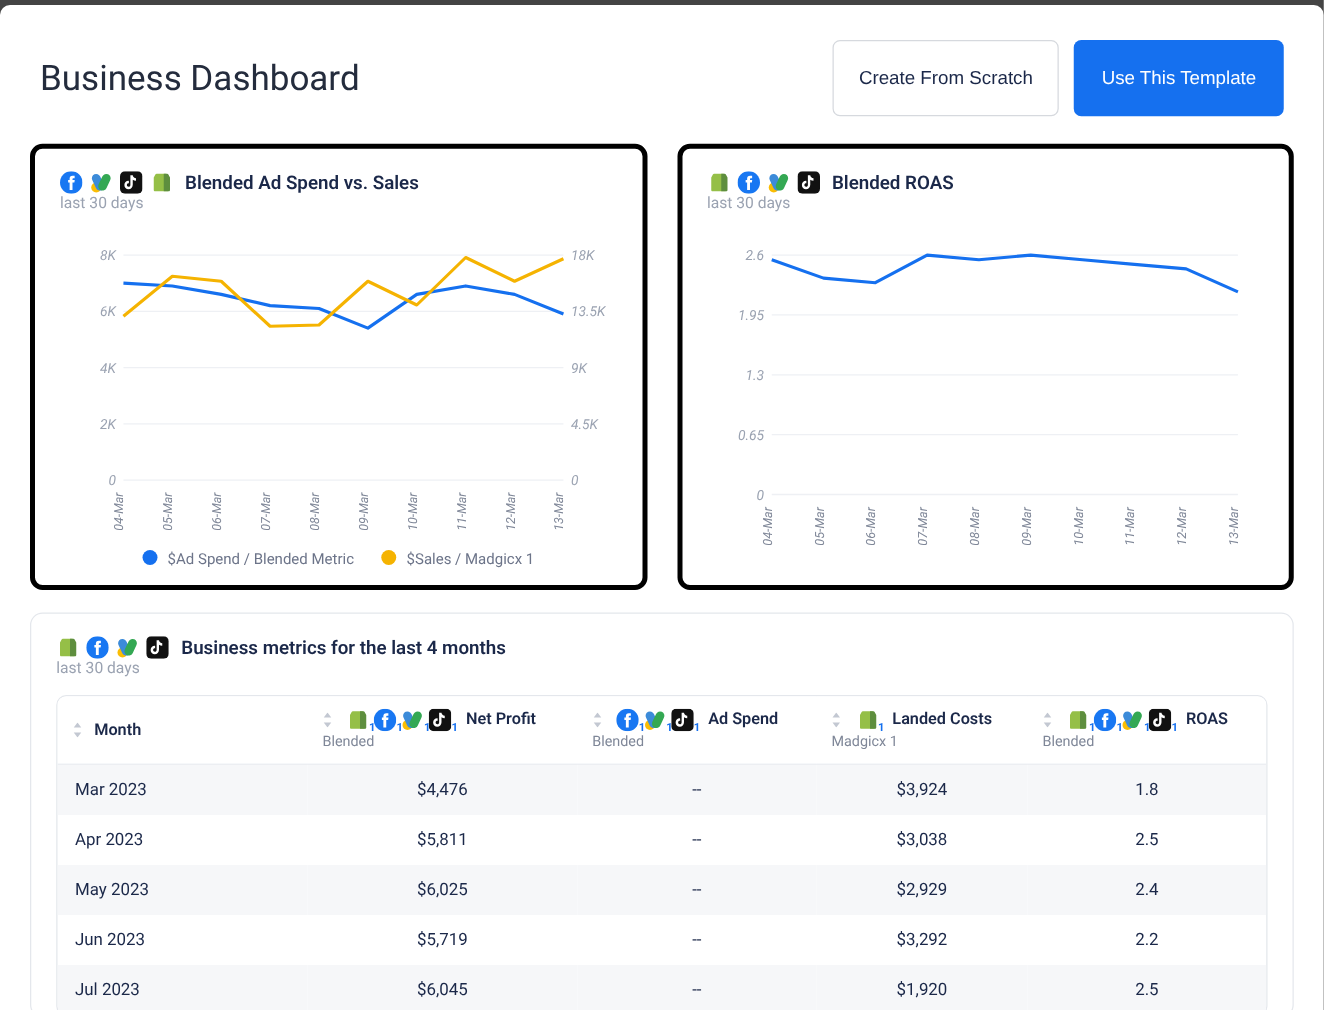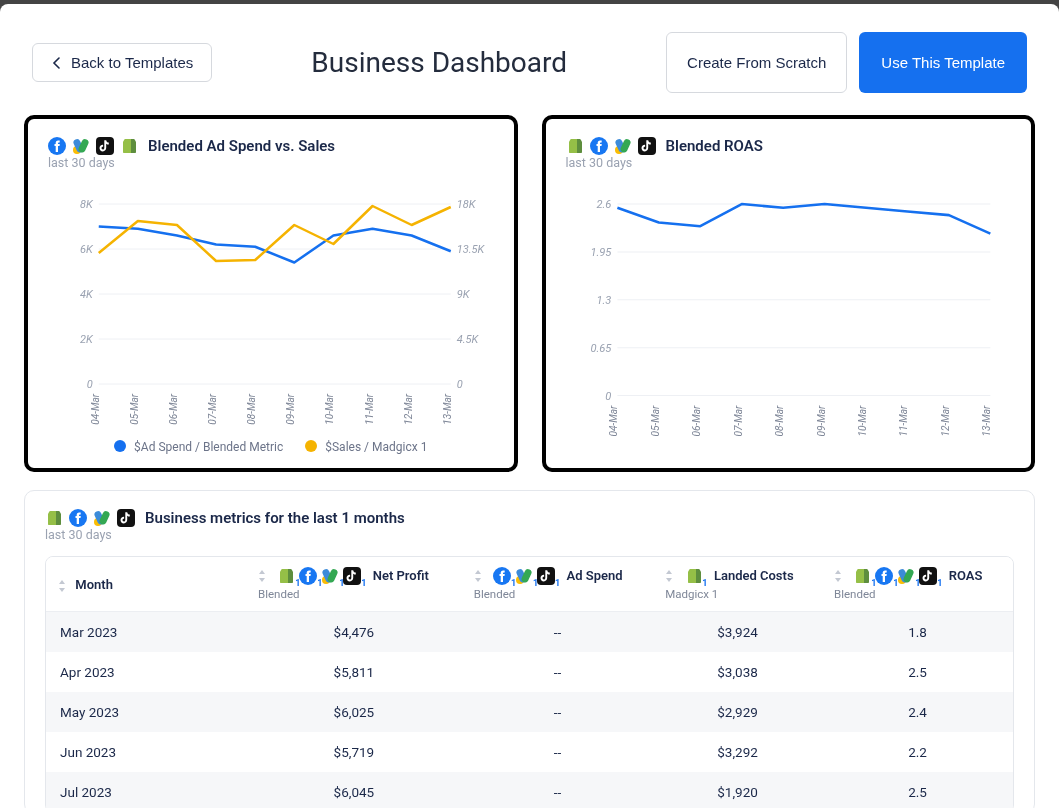--- a/index.html
+++ b/index.html
@@ -63,26 +63,20 @@
       </g>
   <g id="i-shop">
         <path d="M3 5l1.3-2.5c.2-.4.6-.6 1-.6h7.4c.4 0 .8.2 1 .6L15 5v10c0 .6-.4 1-1 1H4c-.6 0-1-.4-1-1V5z" fill="#95bf47"></path>
         <path d="M11 2h2.7c.4 0 .8.2 1 .6L16 5v10c0 .6-.4 1-1 1h-4V2z" fill="#5e8e3e"></path>
       </g>
  </defs>
 </svg>
 
 <div class="modal">
   <div class="header">
-    <button class="back-btn">
-      <svg class="chev" viewBox="0 0 12 12">
-          <path d="M8 1L3 6l5 5" stroke="#1b2849" stroke-width="1.6" fill="none" stroke-linecap="round"></path>
-        </svg>
-      <span>Back to Templates</span>
-    </button>
     <h1 class="title">Business Dashboard</h1>
     <div class="header-actions">
       <button class="create-btn">Create From Scratch</button>
       <button class="use-btn">Use This Template</button>
     </div>
   </div>
 
   <div class="content">
     <div class="top-row">
 
@@ -228,21 +222,21 @@
               <svg viewBox="0 0 18 18">
                 <use href="#i-gads"></use>
               </svg>
             </span>
           <span class="ic">
               <svg viewBox="0 0 18 18">
                 <use href="#i-tt"></use>
               </svg>
             </span>
         </div>
-        <div class="card-title">Business metrics for the last 1 months</div>
+        <div class="card-title">Business metrics for the last 4 months</div>
       </div>
       <div class="card-sub">last 30 days</div>
 
       <div class="table-wrap">
         <table>
           <thead>
             <tr>
               <th style="width:200px">
                 <span class="sort">
                     <svg width="8" height="12" viewBox="0 0 8 12">

